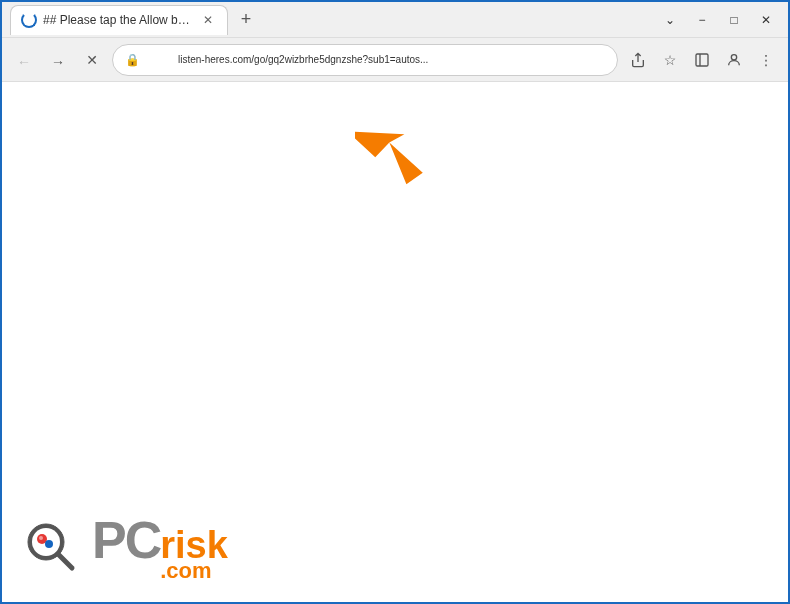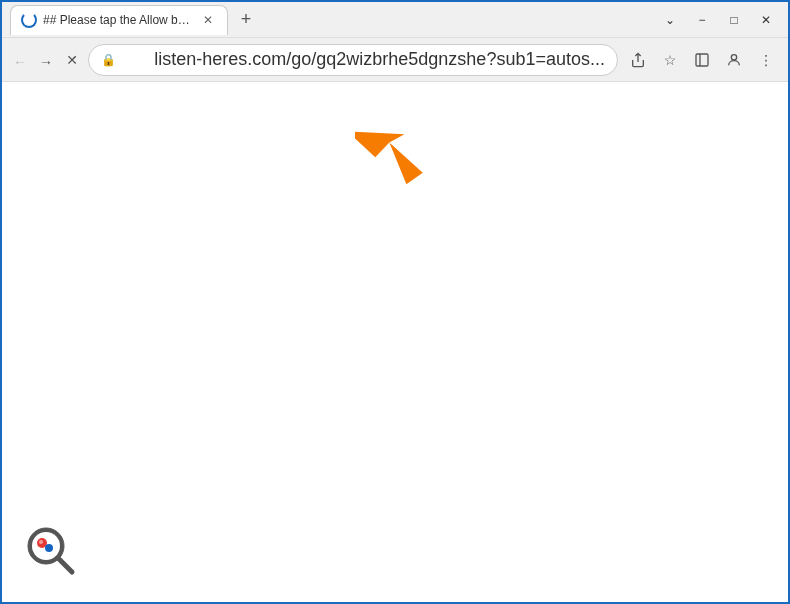--- a/index.html
+++ b/index.html
@@ -152,21 +152,21 @@
       gap: 6px;
     }
 
     .lock-icon {
       color: #555;
       font-size: 12px;
       flex-shrink: 0;
     }
 
     .address-text {
-      font-size: 18px;
+      font-size: 10px;
       color: #333;
       flex: 1;
       overflow: hidden;
       white-space: nowrap;
       text-overflow: ellipsis;
       padding-left: 32px;
     }
 
     .toolbar-right {
       display: flex;
@@ -349,15 +349,22 @@
     <div class="footer-logo">
 
       <svg class="pcrisk-icon" viewBox="0 0 60 60" xmlns="http://www.w3.org/2000/svg">
         <circle cx="24" cy="24" r="18" fill="#555" stroke="#555" stroke-width="1"></circle>
         <circle cx="24" cy="24" r="14" fill="#fff"></circle>
         <circle cx="20" cy="21" r="5" fill="#e53935"></circle>
         <circle cx="27" cy="26" r="4" fill="#1565c0"></circle>
         <line x1="36" y1="36" x2="50" y2="50" stroke="#555" stroke-width="5" stroke-linecap="round"></line>
         <circle cx="19" cy="20" r="2" fill="#fff" opacity="0.5"></circle>
       </svg>
+      <div class="pcrisk-text">
+        <span class="pc-letters">PC</span>
+        <div style="display:flex; flex-direction:column; justify-content: flex-end;">
+          <span class="risk-letters">risk</span>
+          <span class="dot-com" style="line-height:1; margin-top:-4px;">.com</span>
+        </div>
+      </div>
     </div>
   </div>
 </div>
 
 </body></html>

